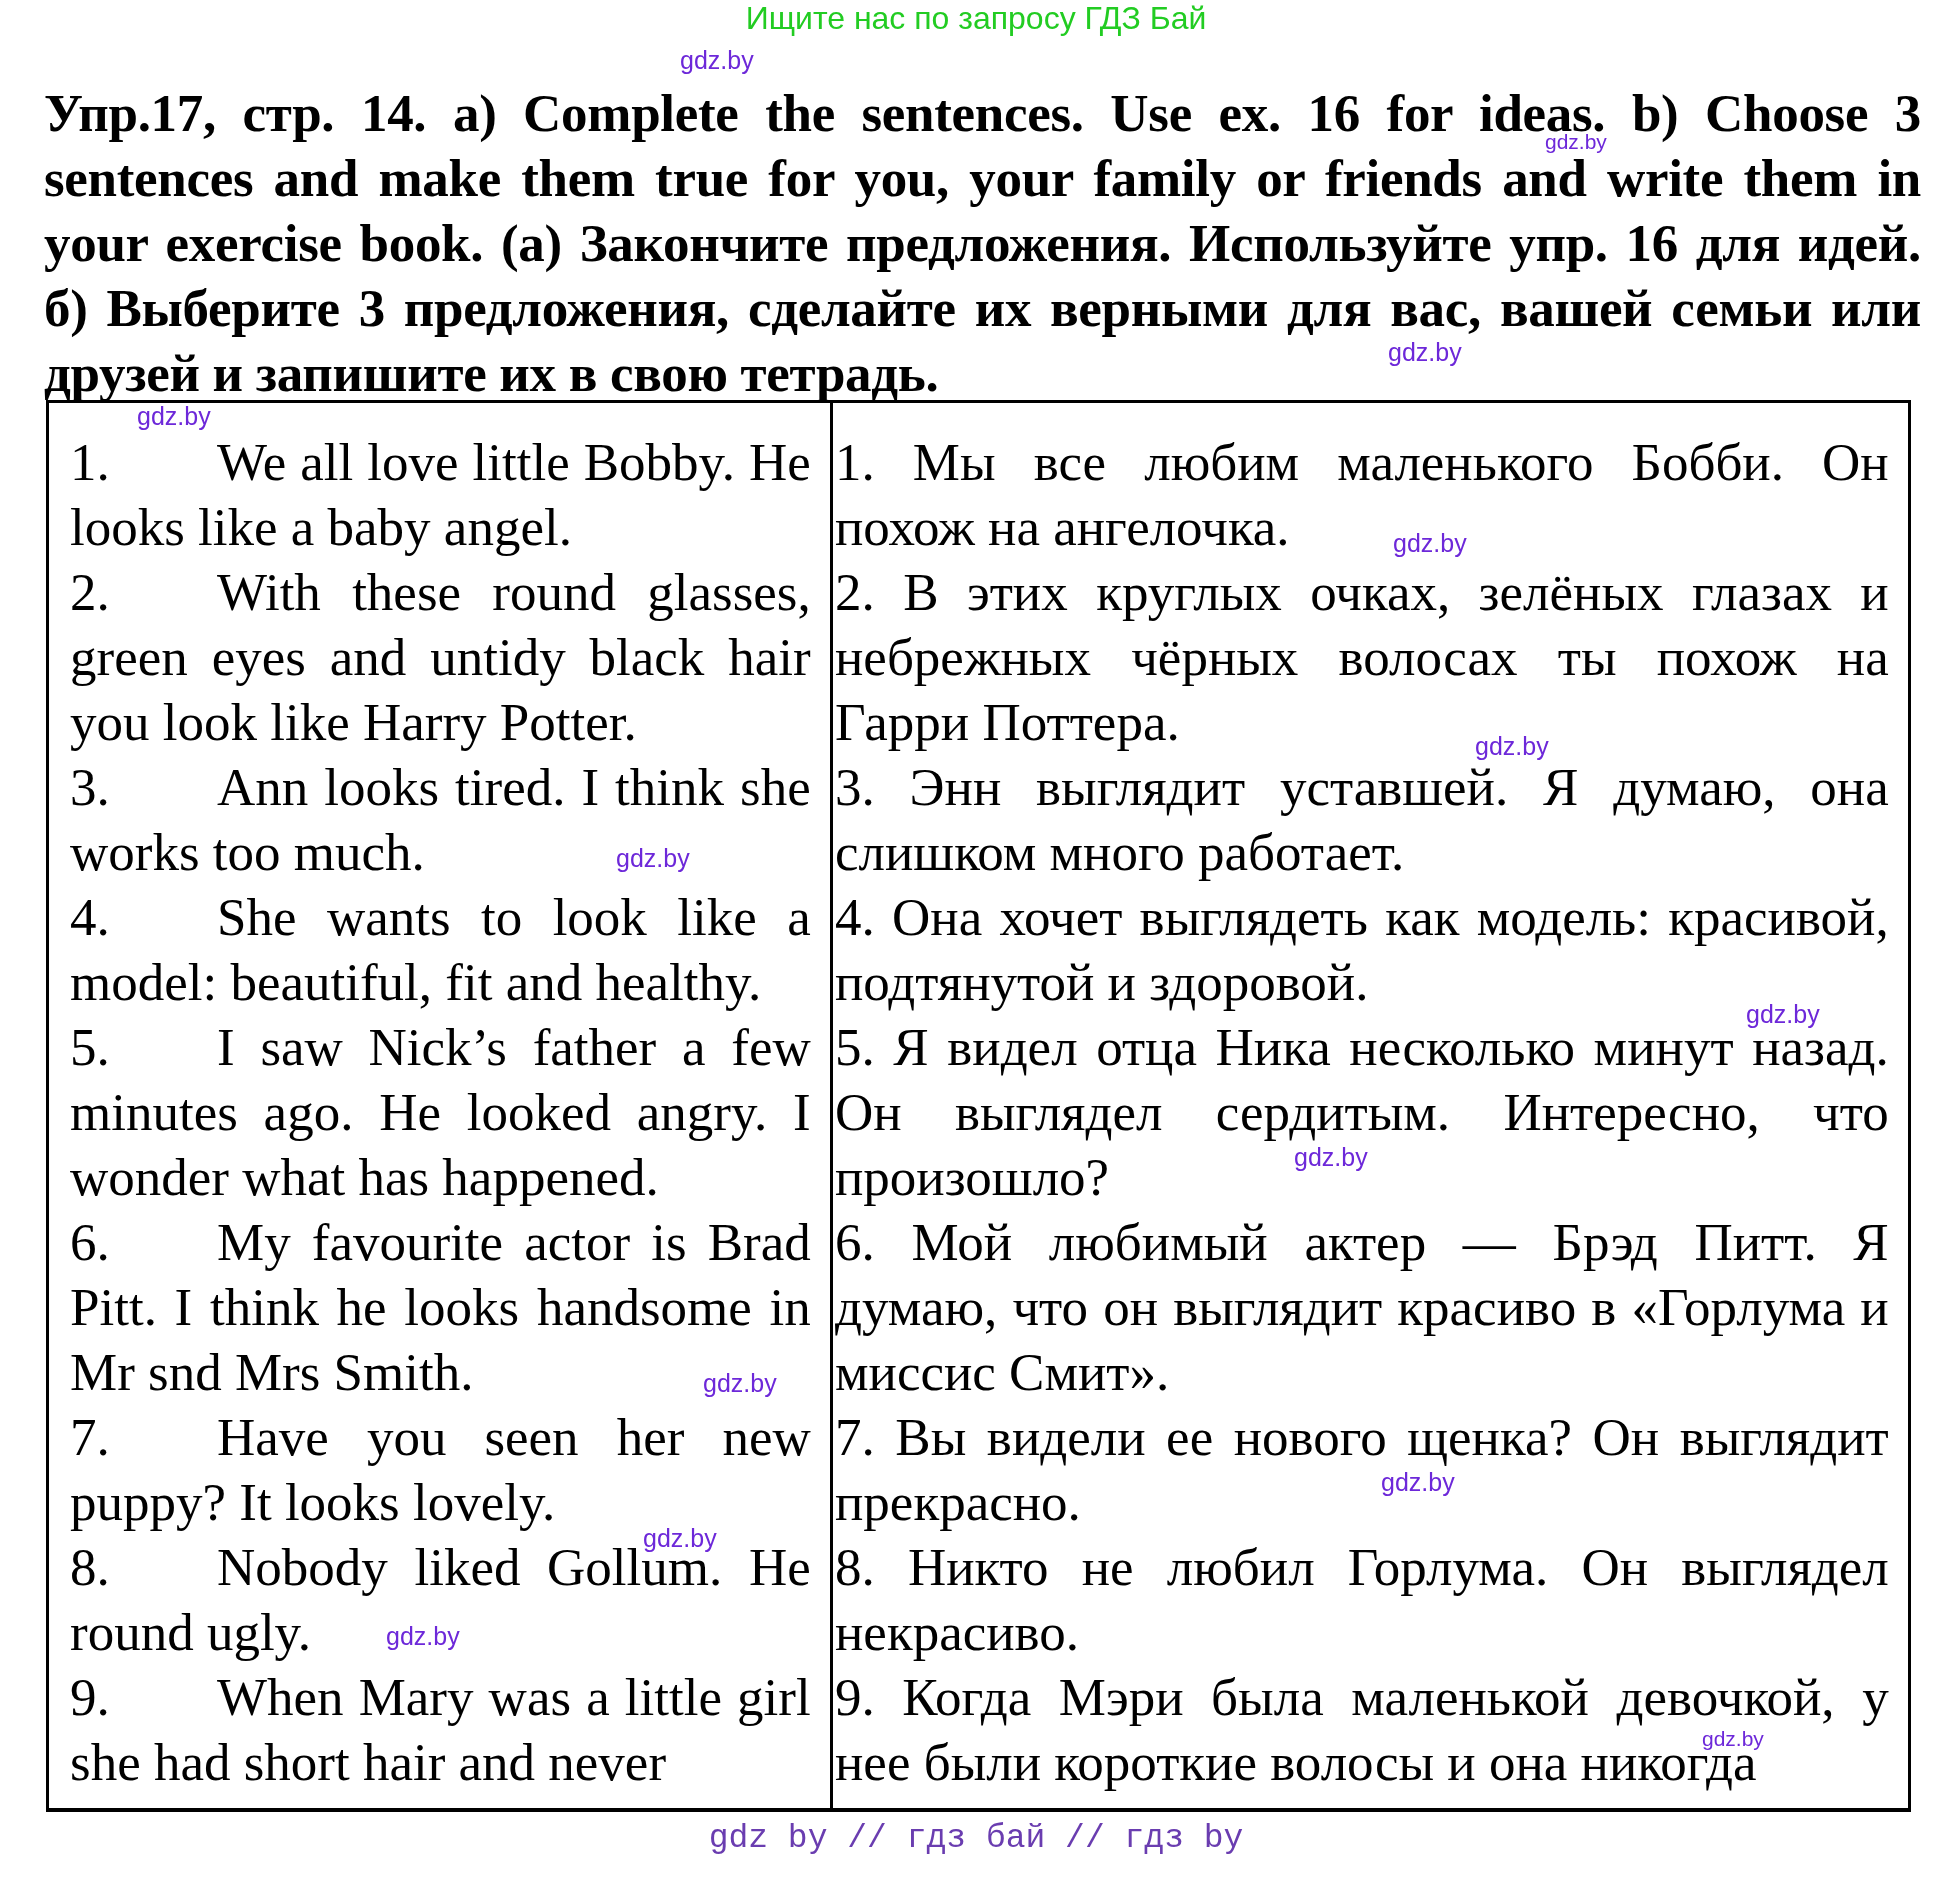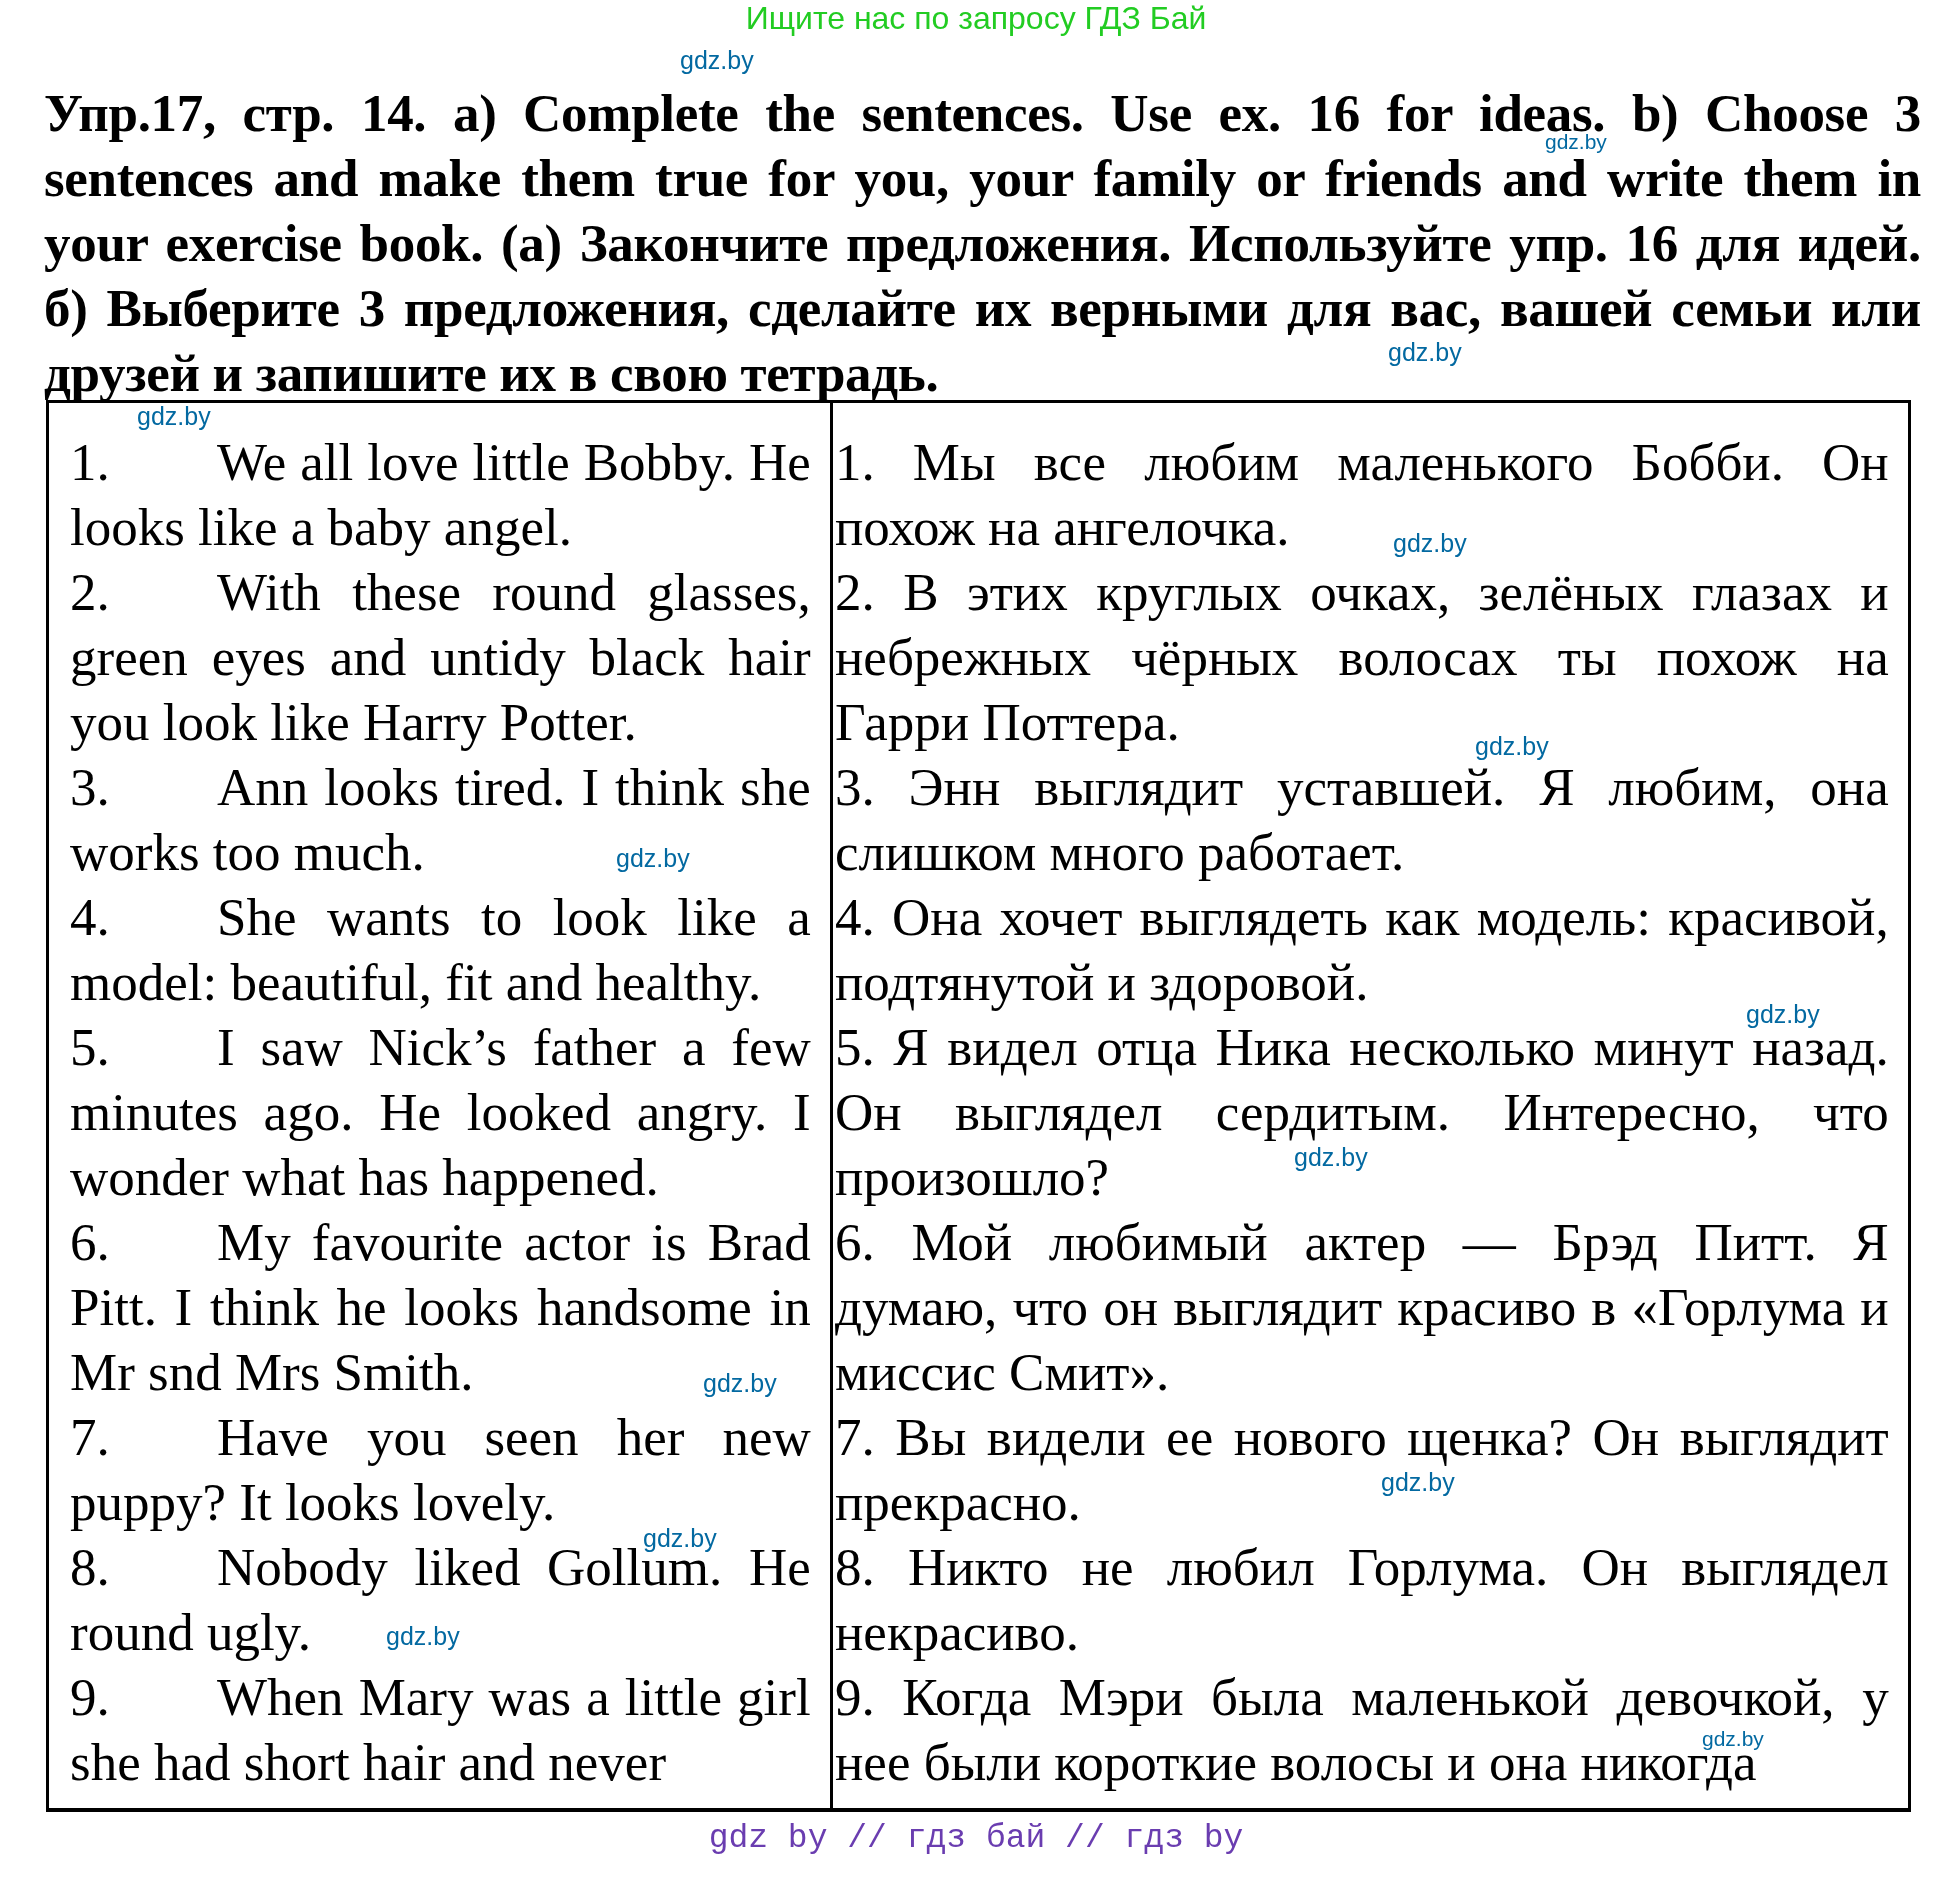--- a/index.html
+++ b/index.html
@@ -2,21 +2,21 @@
 <html><head>
 <meta charset="utf-8">
 <style>
   html, body { margin: 0; padding: 0; background: #ffffff; }
   body { width: 1952px; height: 1883px; position: relative; overflow: hidden;
          font-family: "Liberation Serif", serif; color: #000; }
   .banner { position: absolute; top: 0; left: 0; width: 1952px; text-align: center;
             font-family: "Liberation Sans", sans-serif; font-size: 32px; color: #22cc22;
             line-height: 37px; }
   .wm { position: absolute; font-family: "Liberation Sans", sans-serif; font-size: 25px;
-        color: #0369a1; line-height: 1; text-align: center; }
+        color: #6d28d9; line-height: 1; text-align: center; }
   .heading { position: absolute; top: 81px; left: 44px; width: 1877px;
              font-weight: bold; font-size: 53px; line-height: 65px; text-align: justify;
              font-family: Liberation Serif, serif; letter-spacing: -0.3px; }
   .table { position: absolute; top: 400px; left: 46px; width: 1865px; height: 1412px;
            border: 3.9px solid #000; border-bottom-width: 4.8px; box-sizing: border-box;
            display: flex; }
   .col { box-sizing: border-box; padding: 27px 19.3px 0 21px; font-size: 53px;
          line-height: 65px; text-align: justify; }
   .col.left { width: 784px; border-right: 3.9px solid #000; }
   .col.right { flex: 1; padding-left: 2px; padding-right: 19.3px; }
@@ -46,21 +46,21 @@
     <p class="item"><span class="num">4.</span><span>She wants to look like a model: beautiful, fit and healthy.</span></p>
     <p class="item"><span class="num">5.</span><span>I saw Nick’s father a few minutes ago. He looked angry. I wonder what has happened.</span></p>
     <p class="item"><span class="num">6.</span><span>My favourite actor is Brad Pitt. I think he looks handsome in Mr snd Mrs Smith.</span></p>
     <p class="item"><span class="num">7.</span><span>Have you seen her new puppy? It looks lovely.</span></p>
     <p class="item"><span class="num">8.</span><span>Nobody liked Gollum. He round ugly.</span></p>
     <p class="item"><span class="num">9.</span><span>When Mary was a little girl she had short hair and never</span></p>
   </div>
   <div class="col right">
     <p class="item"><span>1.</span> <span>Мы все любим маленького Бобби. Он похож на ангелочка.</span></p>
     <p class="item"><span>2.</span> <span>В этих круглых очках, зелёных глазах и небрежных чёрных волосах ты похож на Гарри Поттера.</span></p>
-    <p class="item"><span>3.</span> <span>Энн выглядит уставшей. Я любим, она слишком много работает.</span></p>
+    <p class="item"><span>3.</span> <span>Энн выглядит уставшей. Я думаю, она слишком много работает.</span></p>
     <p class="item"><span>4.</span> <span>Она хочет выглядеть как модель: красивой, подтянутой и здоровой.</span></p>
     <p class="item"><span>5.</span> <span>Я видел отца Ника несколько минут назад. Он выглядел сердитым. Интересно, что произошло?</span></p>
     <p class="item"><span>6.</span> <span>Мой любимый актер — Брэд Питт. Я думаю, что он выглядит красиво в «Горлума и миссис Смит».</span></p>
     <p class="item"><span>7.</span> <span>Вы видели ее нового щенка? Он выглядит прекрасно.</span></p>
     <p class="item"><span>8.</span> <span>Никто не любил Горлума. Он выглядел некрасиво.</span></p>
     <p class="item"><span>9.</span> <span>Когда Мэри была маленькой девочкой, у нее были короткие волосы и она никогда</span></p>
   </div>
 </div>
 
 <div class="wm" style="top:404px;left:137px;">gdz.by</div>

